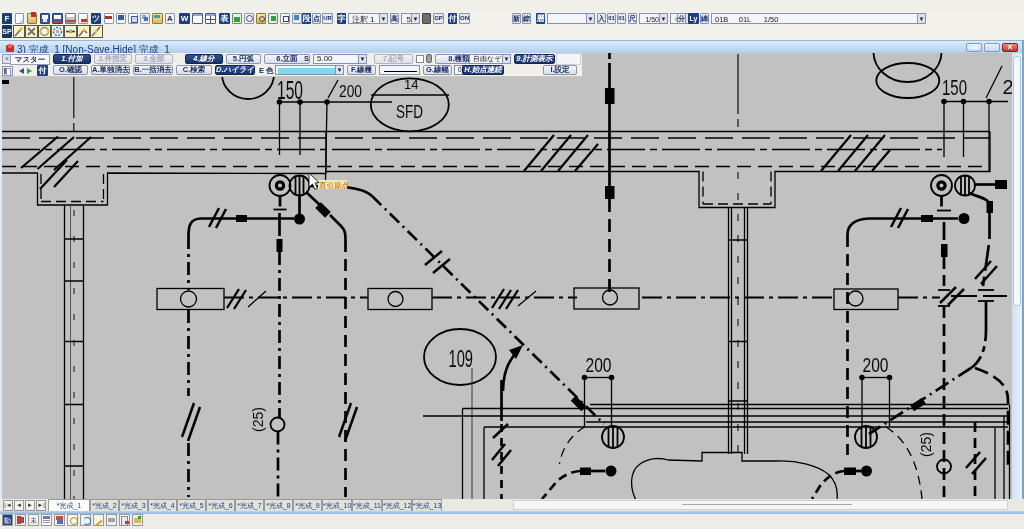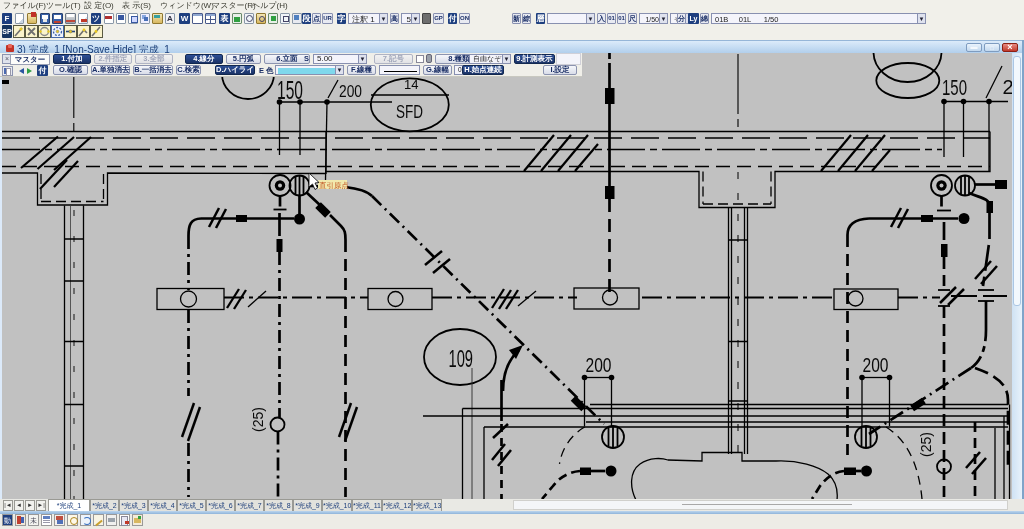--- a/index.html
+++ b/index.html
@@ -27,21 +27,21 @@
   #mdit .t{position:absolute;left:17px;top:1.5px;font-size:10px;color:#1a3e78;}
   .wbtn{position:absolute;top:2px;width:16px;height:9px;border:1px solid #7e9cc0;border-radius:2px;
     background:linear-gradient(#eaf3fc,#c2d8ee);box-sizing:border-box;color:#345;
     font-size:6px;line-height:7px;text-align:center;}
   
   #row3{left:0;top:53px;width:582px;height:11.5px;background:#f0efe9;border-bottom:1px solid #e0dfd8;}
   #row4{left:0;top:64.5px;width:582px;height:11.5px;background:#f0efe9;border-bottom:1px solid #c8c8c0;}
   .cbtn{position:absolute;top:0.5px;height:10px;background:linear-gradient(#f6f7fb,#d9dde9);
     border:1px solid #8c94b0;border-radius:2px;box-sizing:border-box;color:#1b2f66;
     font-size:7.5px;font-weight:bold;text-align:center;line-height:8px;white-space:nowrap;}
-  .cbtn.sel{background:linear-gradient(#2d4f96,#1a3266);color:#fff;border-color:#122850;}
+  .cbtn.sel{background:linear-gradient(#2d4f96,#1a3266);color:#fff;border-color:#122850;font-style:italic;}
   .cbtn.dis{color:#a0a6ba;background:linear-gradient(#f2f2f2,#e2e2e6);border-color:#b0b4c4;}
   
   #draw{left:2px;top:53px;}
   
   #vsb{left:1012px;top:53px;width:10px;height:446px;background:linear-gradient(90deg,#cfe2f4,#e8f2fb);}
   #vsbthumb{left:1013px;top:56px;width:8px;height:250px;background:#f2f8fd;border:1px solid #aac6e4;box-sizing:border-box;border-radius:3px;}
   #rframe{left:1022px;top:40px;width:2px;height:473px;background:#7fa4c9;}
   #lframe{left:0px;top:53px;width:2px;height:458px;background:#dceafa;}
   
   #tabbar{left:0;top:499px;width:1024px;height:12px;background:#e9e9e4;}
@@ -52,29 +52,20 @@
   .nav{position:absolute;top:1px;width:10px;height:11px;background:#f2f2ee;border:1px solid #9a9a94;
     box-sizing:border-box;font-size:6px;line-height:9px;text-align:center;color:#333;}
   
   #status{left:0;top:514px;width:1024px;height:15px;background:#edece6;}
   .sic{position:absolute;top:0;width:11px;height:12px;border:1px solid #999;box-sizing:border-box;}
 </style>
 </head>
 <body>
 <div id="stage">
 
-  <div class="abs" id="menubar">
-    <span style="left:3px">ファイル(F)</span>
-    <span style="left:46px">ツール(T)</span>
-    <span style="left:84px">設 定(O)</span>
-    <span style="left:122px">表 示(S)</span>
-    <span style="left:160px">ウィンドウ(W)</span>
-    <span style="left:212px">マスター(R)</span>
-    <span style="left:252px">ヘルプ(H)</span>
-  </div>
 
   <div class="abs" id="tb1">
     <div class="ic navy" style="left:2px;width:10px;height:12px;line-height:12px">F</div>
     <div class="ic" style="left:15px;width:9px;background:linear-gradient(135deg,#fff 70%,#cdd8e4 70%);border:1px solid #8a98a8;box-sizing:border-box"></div>
     <div class="ic" style="left:27px;width:10px;background:linear-gradient(#f4e6b4,#d8b860);border:1px solid #907830;box-sizing:border-box">
         <span style="position:absolute;left:3px;top:-2px;width:5px;height:5px;background:#c03028"></span>
       </div>
     <div class="ic" style="left:40px;width:10px;background:#3a62a8;border:1px solid #27406e;box-sizing:border-box">
         <span style="position:absolute;left:1px;top:1px;width:6px;height:4px;background:#fff"></span>
         <span style="position:absolute;left:2px;bottom:1px;width:4px;height:3px;background:#e8e8e8"></span>
@@ -549,21 +540,21 @@
     <div style="position:absolute;left:2px;top:1px;width:11px;height:10px;background:#e8eaf0;border:1px solid #8c94b0;box-sizing:border-box">
         <span style="position:absolute;left:1px;top:1px;width:4px;height:6px;background:#4a6ab0"></span>
         <span style="position:absolute;right:1px;top:1px;width:3px;height:6px;background:#fff;border:1px solid #99a"></span>
       </div>
     <div style="position:absolute;left:16px;top:3px;width:0;height:0;border:3px solid transparent;border-right:5px solid #2a55a0"></div>
     <div style="position:absolute;left:27px;top:3px;width:0;height:0;border:3px solid transparent;border-left:5px solid #2f9e44"></div>
     <div style="position:absolute;left:37px;top:0.5px;width:11px;height:11px;background:#1e3f7f;border-radius:1px;color:#fff;font-size:8px;font-weight:bold;text-align:center;line-height:11px">付</div>
     <div class="cbtn" style="left:53px;width:35px">O.確認</div>
     <div class="cbtn" style="left:91px;width:39px">A.単独消去</div>
     <div class="cbtn" style="left:133px;width:40px">B.一括消去</div>
-    <div class="cbtn" style="left:176px;width:25px">C.検索</div>
+    <div class="cbtn" style="left:176px;width:36px">C.検索</div>
     <div class="cbtn sel" style="left:215px;width:40px">D.ハイライト</div>
     <div style="position:absolute;left:259px;top:1px;color:#1b2f66;font-size:7.5px;font-weight:bold">E 色</div>
     <div class="combo" style="left:275px;top:0.5px;height:10px;width:69px">
         <span style="position:absolute;left:2px;top:1.5px;width:57px;height:6px;background:#7fd8ec"></span>
         <i style="line-height:8px">▼</i>
       </div>
     <div class="cbtn" style="left:347px;width:29px">F.線種</div>
     <div class="combo" style="left:379px;top:0.5px;height:10px;width:41px">
         <span style="position:absolute;left:4px;top:4.5px;width:33px;height:1px;background:#000"></span>
       </div>

